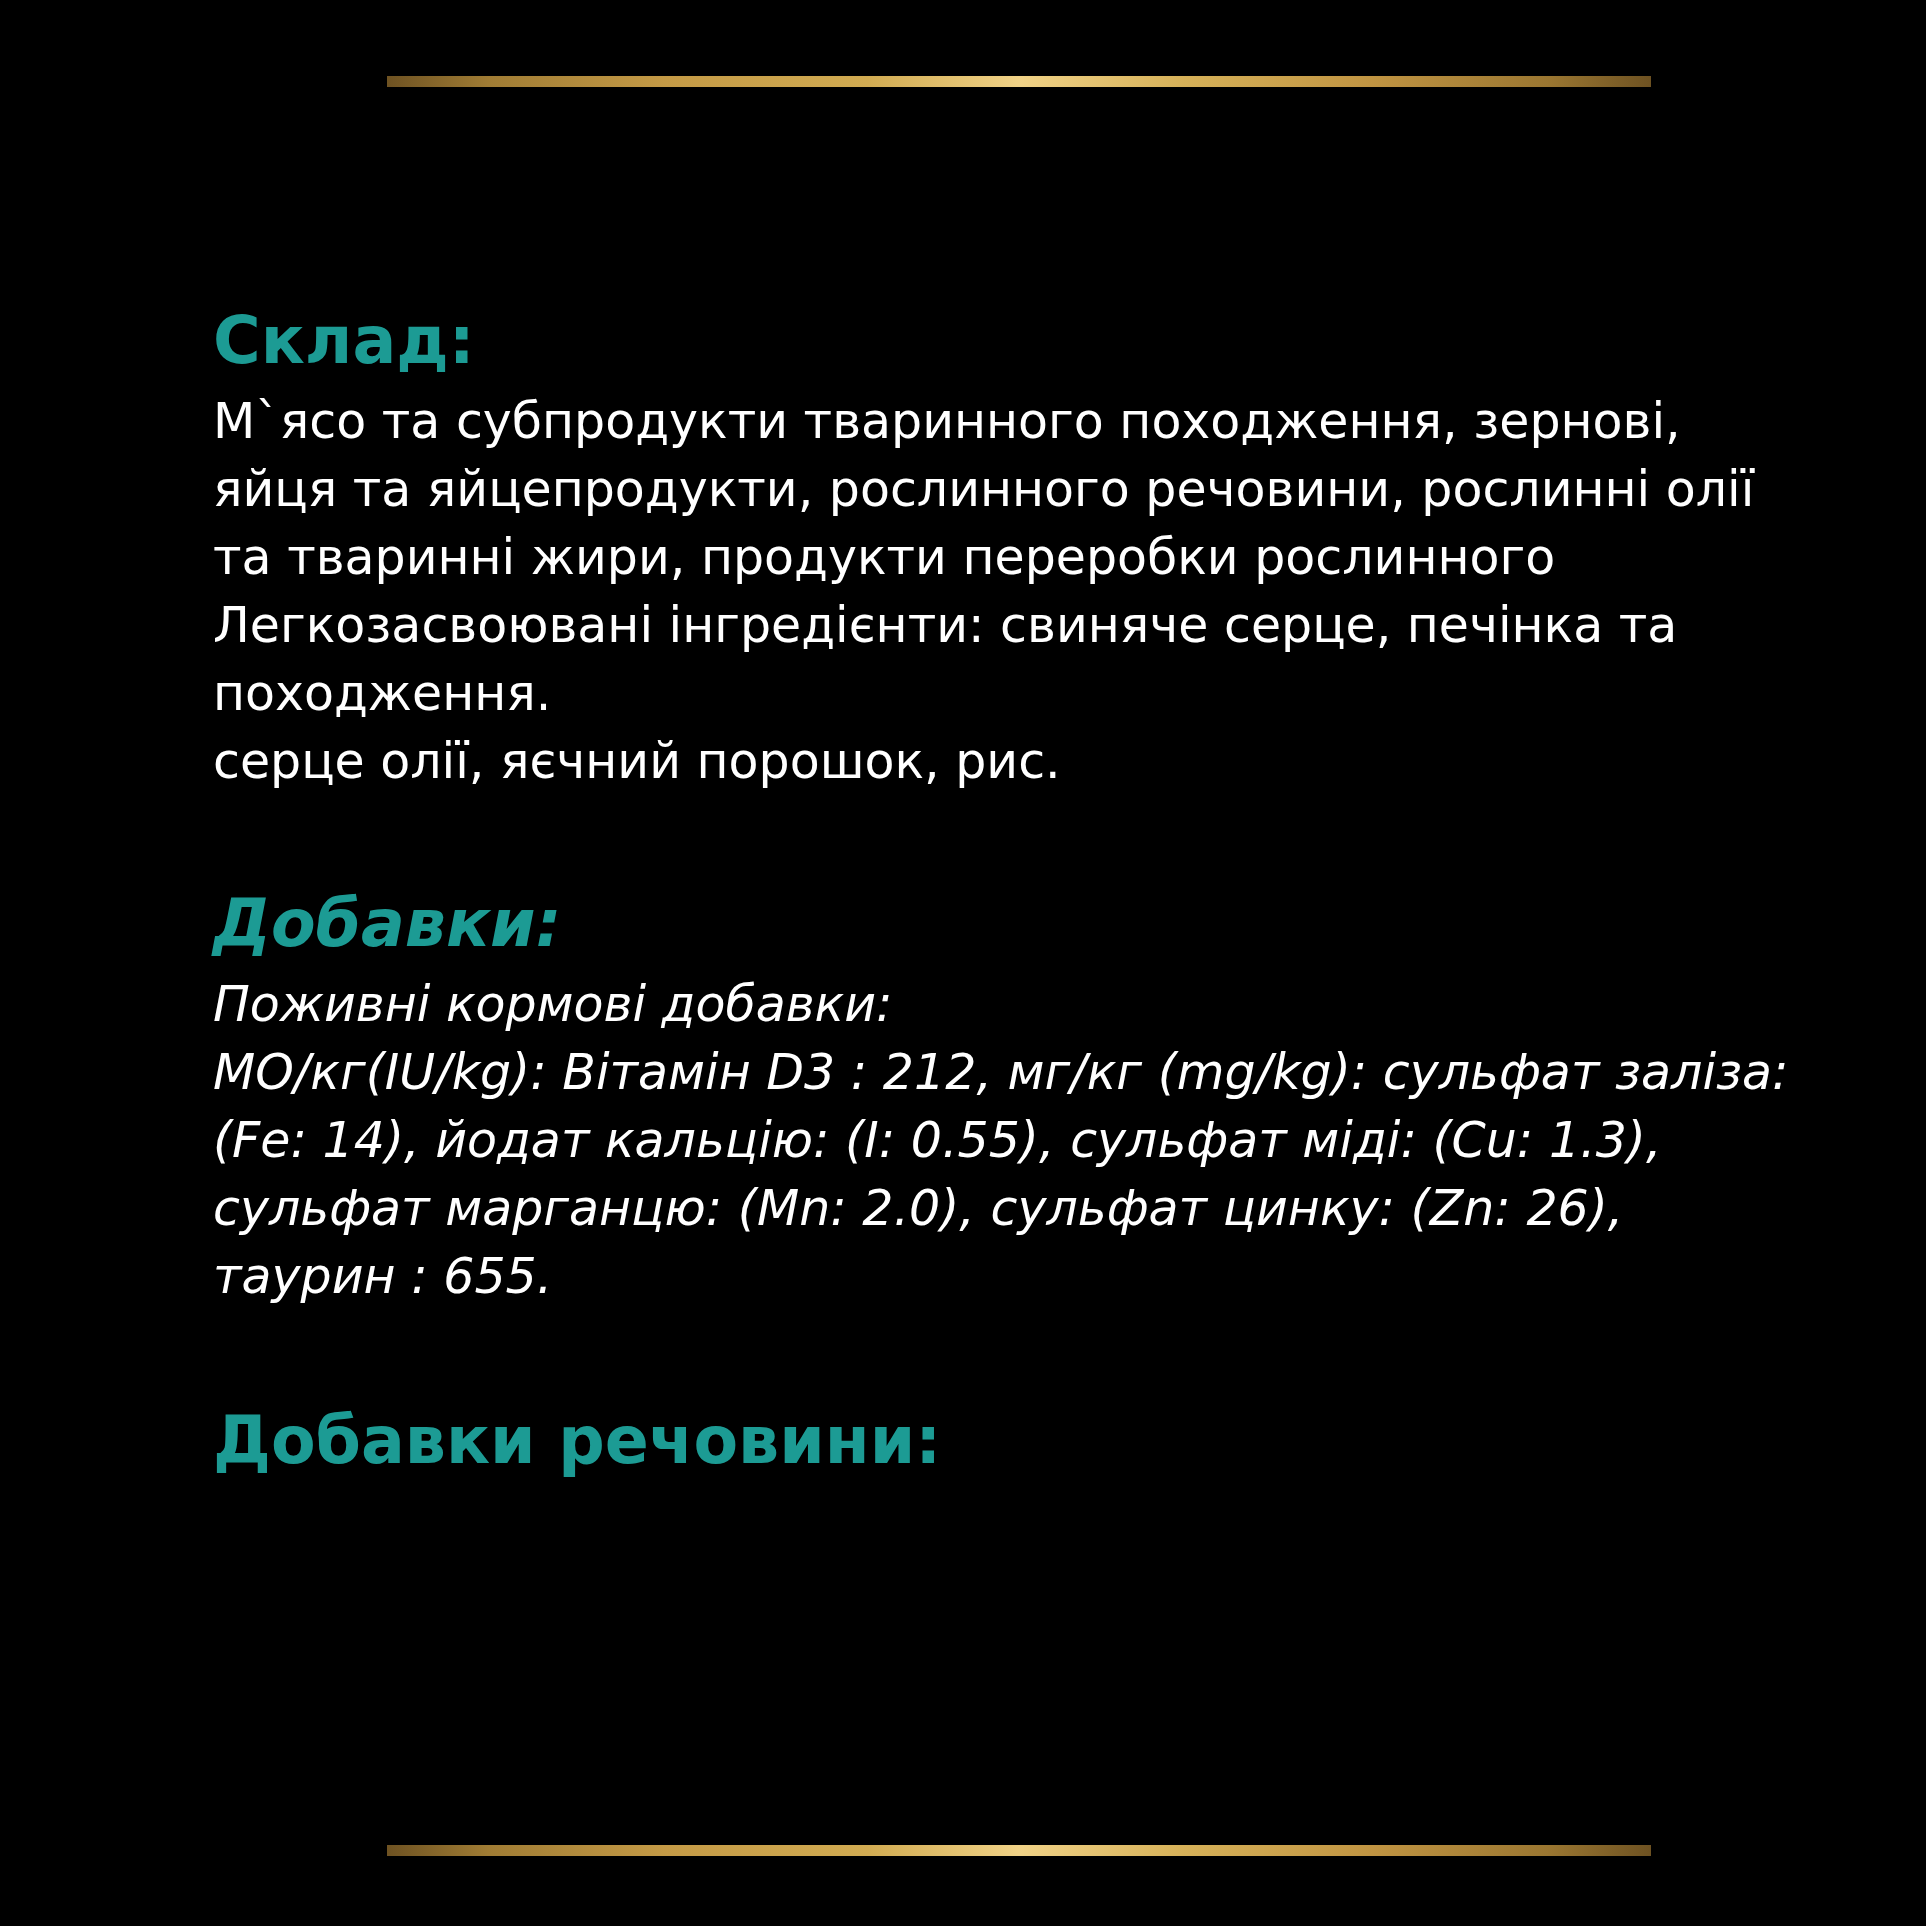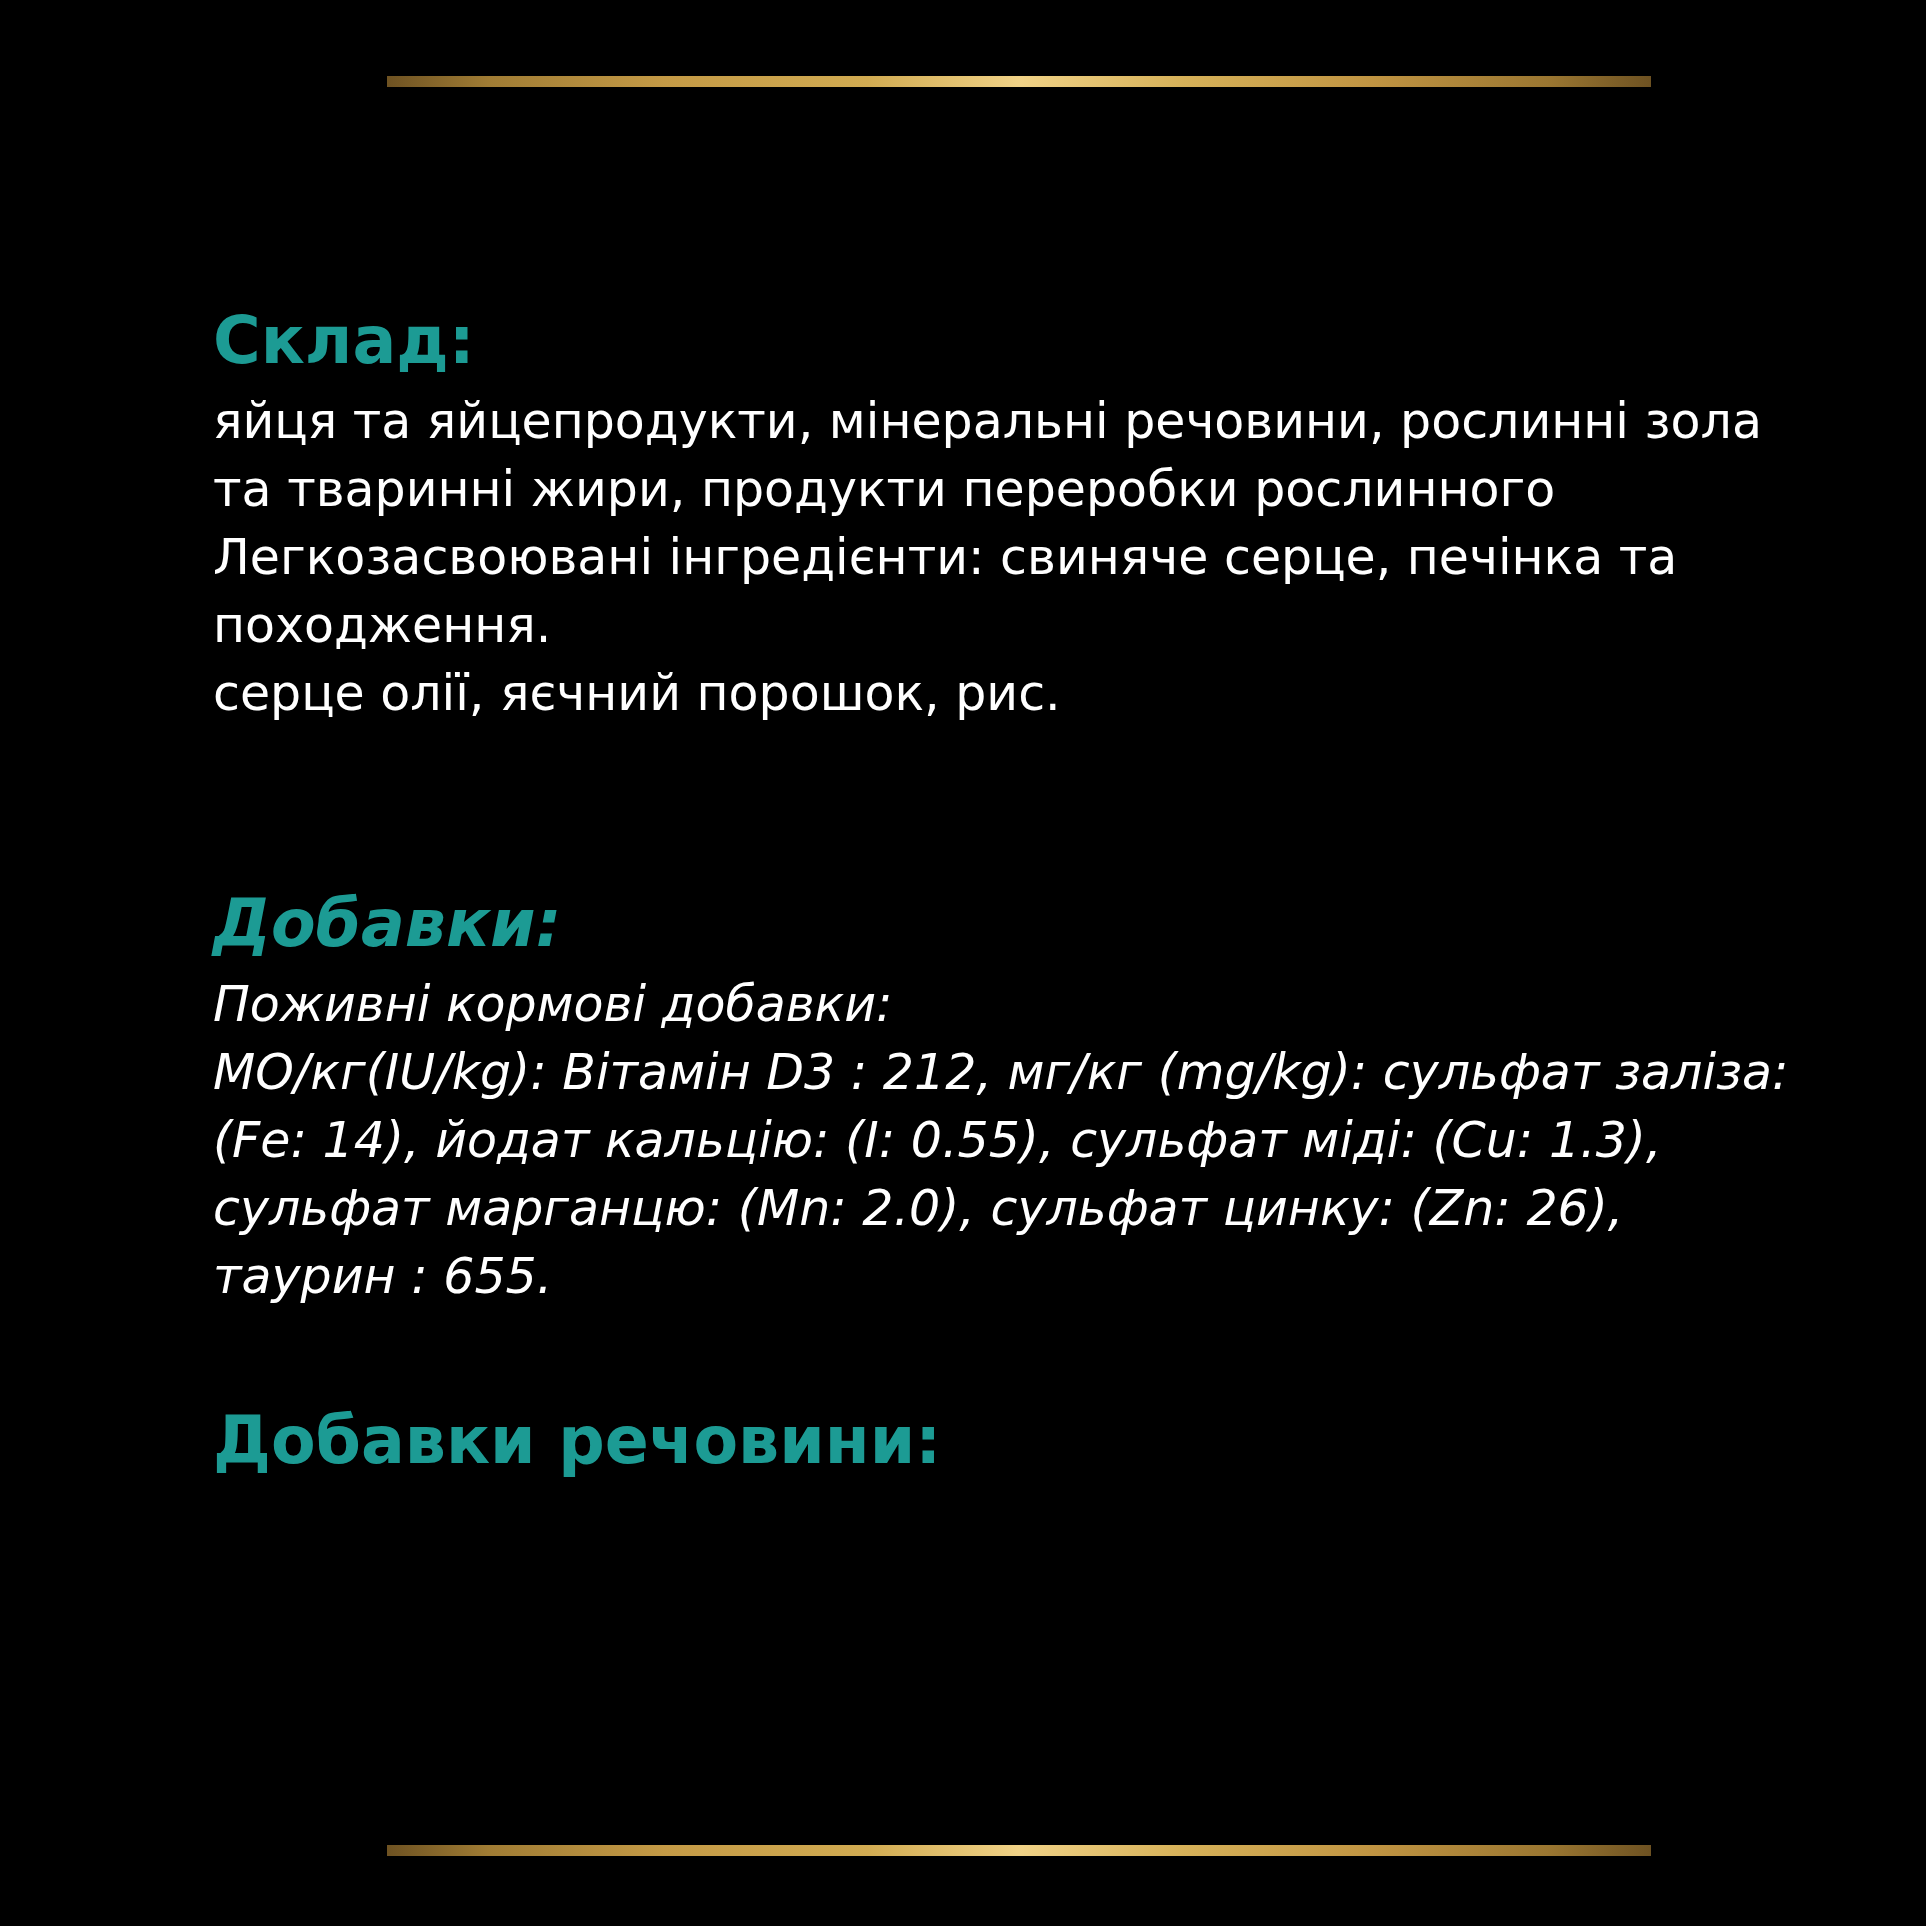--- a/index.html
+++ b/index.html
@@ -55,21 +55,22 @@
 </head>
 <body>
 
 <div id="canvas">
 
   <div class="gold-bar top"></div>
 
   <div class="section" id="section-composition">
     <h2>Склад:</h2>
     <div class="lines">
-      <div class="line">яйця та яйцепродукти, мінеральні речовини, рослинні зола</div>
+      <div class="line">М`ясо та субпродукти тваринного походження, зернові,</div>
+      <div class="line">яйця та яйцепродукти, рослинного речовини, рослинні олії</div>
       <div class="line">та тваринні жири, продукти переробки рослинного</div>
       <div class="line">Легкозасвоювані інгредієнти: свиняче серце, печінка та</div>
       <div class="line">походження.</div>
       <div class="line">серце олії, яєчний порошок, рис.</div>
     </div>
   </div>
 
   <div class="section" id="section-additives">
     <h2>Добавки:</h2>
     <div class="lines">

